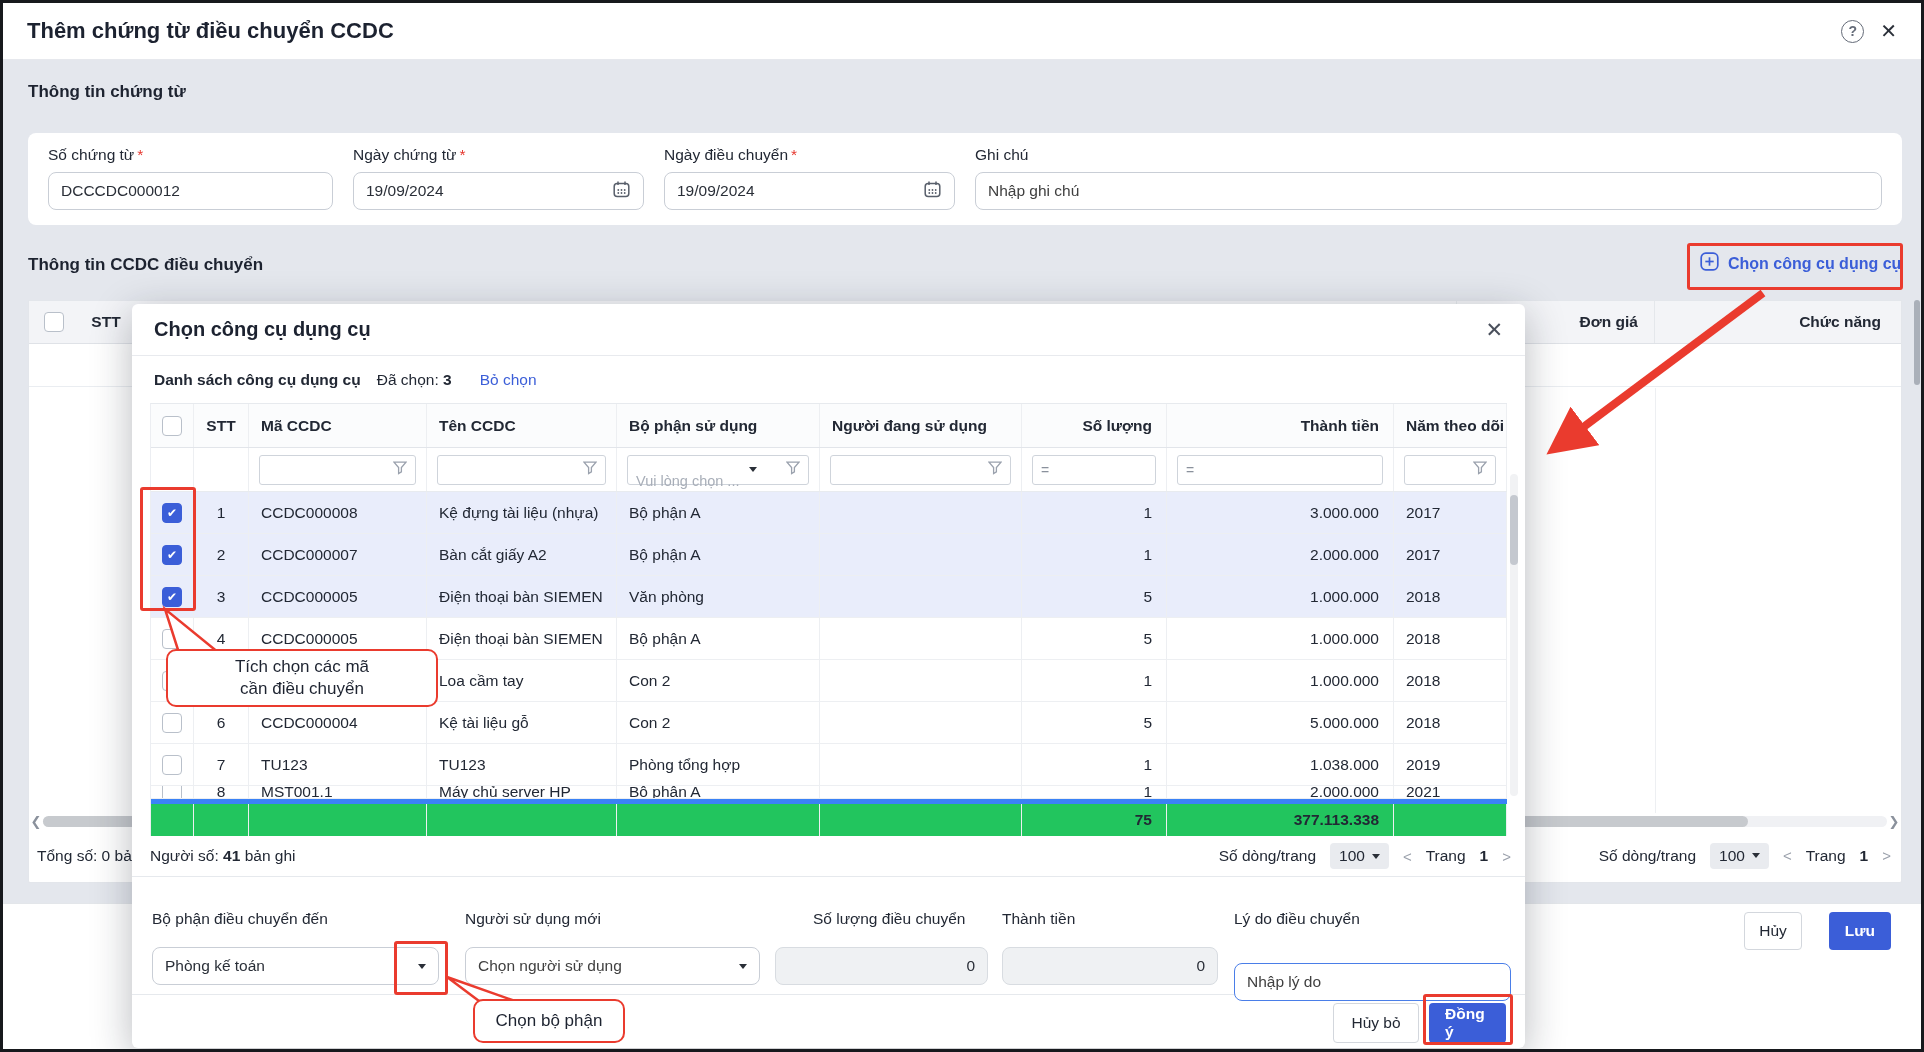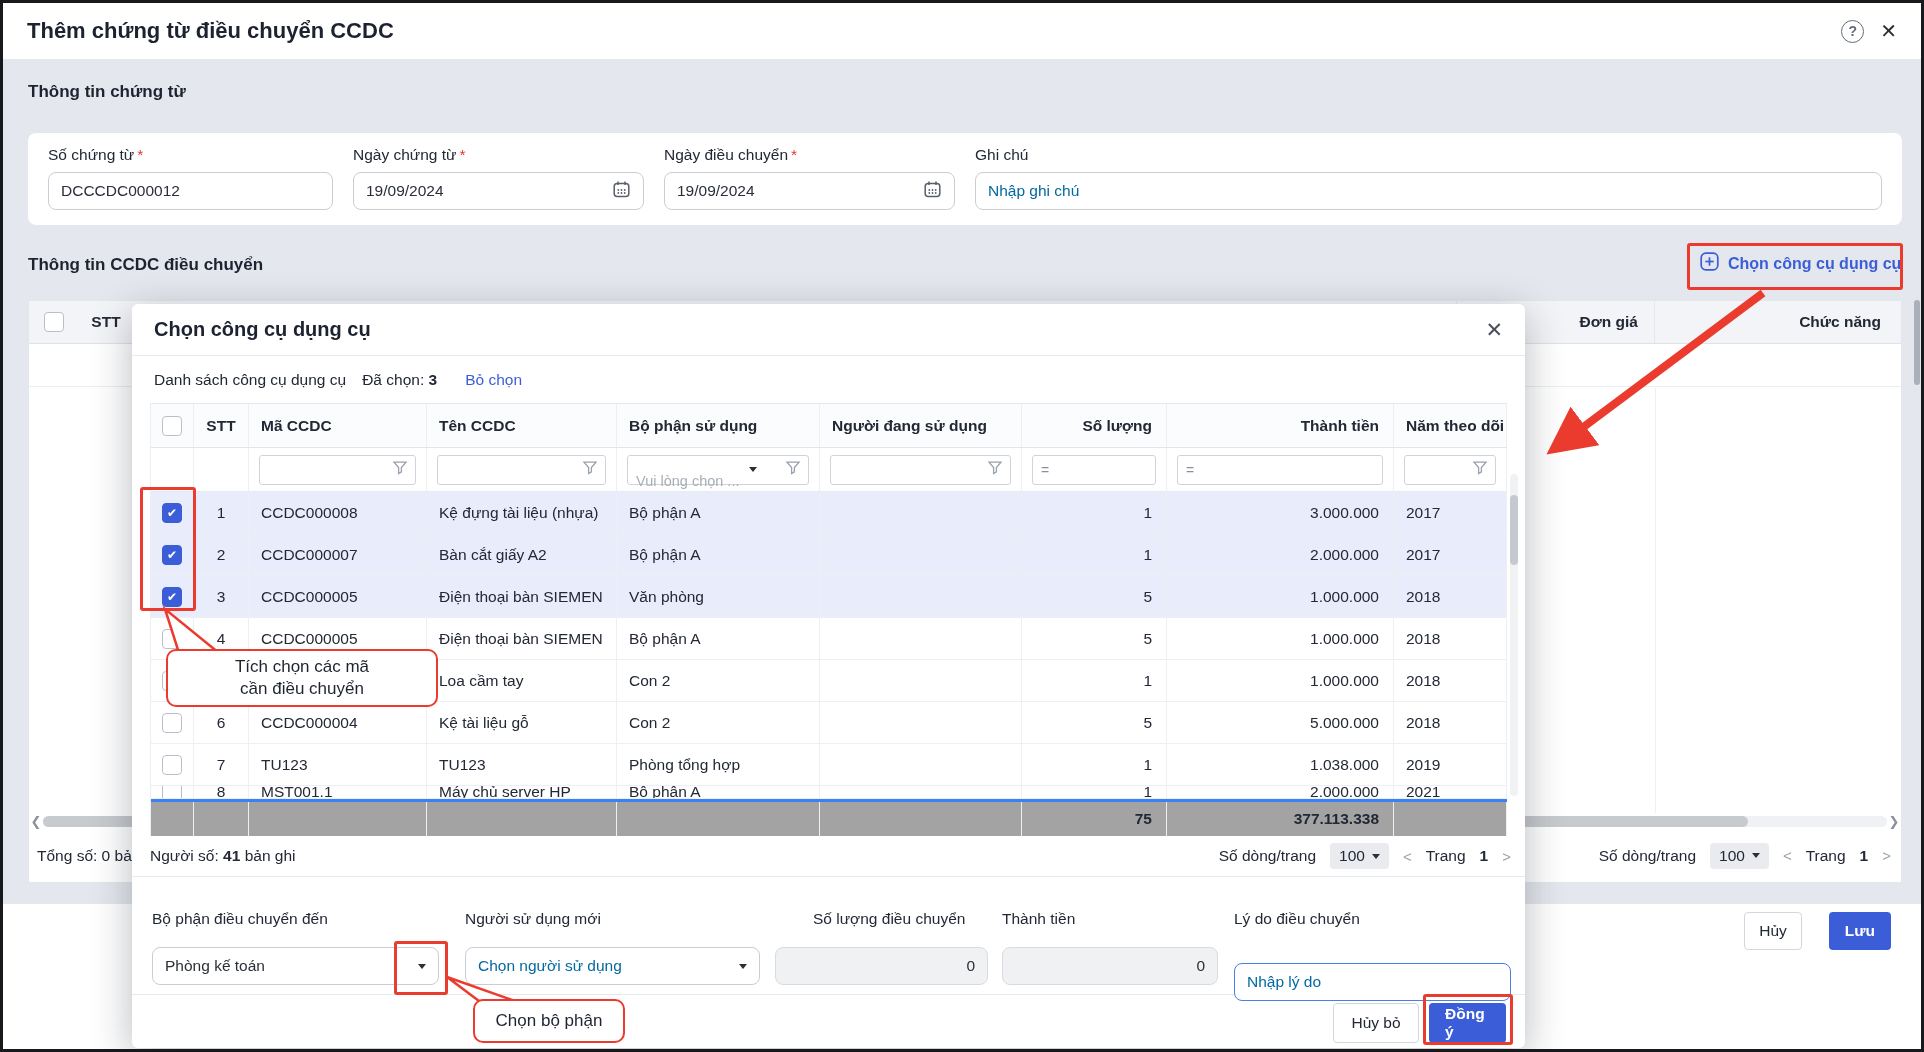--- a/index.html
+++ b/index.html
@@ -19,21 +19,21 @@
   .sec-title { position:absolute; font-size:17px; font-weight:bold; color:#1d2330; }
 
   
   .card { position:absolute; left:25px; top:130px; width:1874px; height:92px; background:#fff;
           border-radius:8px; padding:13px 20px; display:flex; gap:20px; }
   .fld { display:flex; flex-direction:column; }
   .fld label { font-size:15.5px; color:#22283​4; margin-bottom:8px; white-space:nowrap; }
   .req { color:#e5352c; margin-left:3px; }
   .inp { height:38px; border:1px solid #c9ced6; border-radius:8px; background:#fff; display:flex;
          align-items:center; padding:0 12px; font-size:15.5px; color:#2a2f38; }
-  .inp .ph { color:#0369a1; }
+  .inp .ph { color:#404040; }
   .w1{width:285px;} .w2{width:291px;} .w3{width:291px;} .grow{flex:1;}
   .cal { margin-left:auto; }
 
   
   .select-tools-btn { position:absolute; left:1697px; top:249px; display:flex; align-items:center; gap:9px;
                       color:#3b5ed8; font-size:16px; font-weight:bold; cursor:pointer; }
   .otbl { position:absolute; left:25px; top:297px; width:1874px; height:583px; background:#fff;
           border:1px solid #e3e6eb; border-radius:2px; }
   .ogrid { display:grid; grid-template-columns:50px 54px 1fr 198px 247px; }
   .otbl-head { height:43px; background:#f3f4f7; border-bottom:1px solid #dfe2e7; font-weight:bold; font-size:15.5px; }
@@ -74,41 +74,41 @@
   .btn-blue { background:#3b5ed8; color:#fff; font-weight:bold; padding:0 16px; }
   .pgscroll { position:absolute; right:1px; top:297px; width:6px; height:85px; background:#aab0b9; border-radius:3px; }
 
   
   .modal { position:absolute; left:129px; top:301px; width:1393px; height:744px; background:#fff;
            border-radius:6px; box-shadow:0 10px 40px rgba(20,25,40,.30); z-index:10; display:flex; flex-direction:column; }
   .m-head { height:52px; display:flex; align-items:center; padding:0 22px; border-bottom:1px solid #e8eaee; }
   .m-title { font-size:20px; font-weight:bold; color:#1c2230; }
   .m-close { margin-left:auto; font-size:21px; color:#4a505c; cursor:pointer; }
   .m-toolbar { height:47px; display:flex; align-items:center; padding:0 22px; gap:16px; font-size:15.5px; }
-  .tb-label { font-weight:normal; }
+  .tb-label { font-weight:bold; }
   .tb-clear { color:#3b5ed8; cursor:pointer; margin-left:12px; }
 
   .itbl { margin-left:18px; width:1357px; border-left:1px solid #eceef2; border-top:1px solid #e7eaee; font-size:15.5px; }
   .irow { display:grid; grid-template-columns:43px 55px 178px 190px 203px 202px 145px 227px 113px; }
   .irow > div { border-right:1px solid #edeff2; display:flex; align-items:center; padding:0 12px;
                 overflow:hidden; white-space:nowrap; }
   .ihead { height:44px; background:#fbfcfd; border-bottom:1px solid #e2e5ea; font-weight:bold; }
   .ihead .num, .dr .num, .itot .num { justify-content:flex-end; padding-right:14px; }
   .cc { justify-content:center; padding:0 !important; }
   .ifilter { height:44px; border-bottom:1px solid #e8ebef; }
   .ifilter > div { padding:0 10px; }
   .fbox { height:30px; flex:1; border:1px solid #cfd4db; border-radius:3px; display:flex; align-items:center;
           padding:0 8px; gap:6px; background:#fff; min-width:0; }
   .fbox .ph { color:#a8aeb8; font-size:14.5px; overflow:hidden; text-overflow:ellipsis; white-space:nowrap;margin-top:22px; }
   .fbox .funnel { margin-left:auto; flex:none; }
   .fbox .eq { color:#8a919c; font-size:14px; }
   .dr { height:42px; border-bottom:1px solid #edeff2; background:#fff; }
   .dr.row-selected { background:#e9edfb; }
   .dr.row-clipped { height:13px; }
-  .itot { height:37px; background:#a3a3a3; border-top:3px solid #3b82f6; font-weight:bold; }
+  .itot { height:37px; background:#22c55e; border-top:5px solid #3b82f6; font-weight:bold; }
   .m-vtrack { position:absolute; left:1378px; top:170px; width:8px; height:322px; background:#f1f2f4; border-radius:4px; }
   .m-vthumb { position:absolute; left:1378px; top:191px; width:8px; height:70px; background:#c4c8cf; border-radius:4px; }
 
   .m-foot { height:41px; display:flex; align-items:center; padding:0 14px 0 18px; border-bottom:1px solid #e6e9ed; font-size:15.5px; }
   .m-form { height:117px; position:relative; font-size:15.5px; }
   .m-form label { position:absolute; top:33px; white-space:nowrap; }
   .m-form .inp { position:absolute; top:70px; }
   .sel { justify-content:flex-start; }
   .sel .caret-dn { margin-left:auto; }
   .inp.disabled { background:#eff1f3; border-color:#d8dce1; justify-content:flex-end; }

